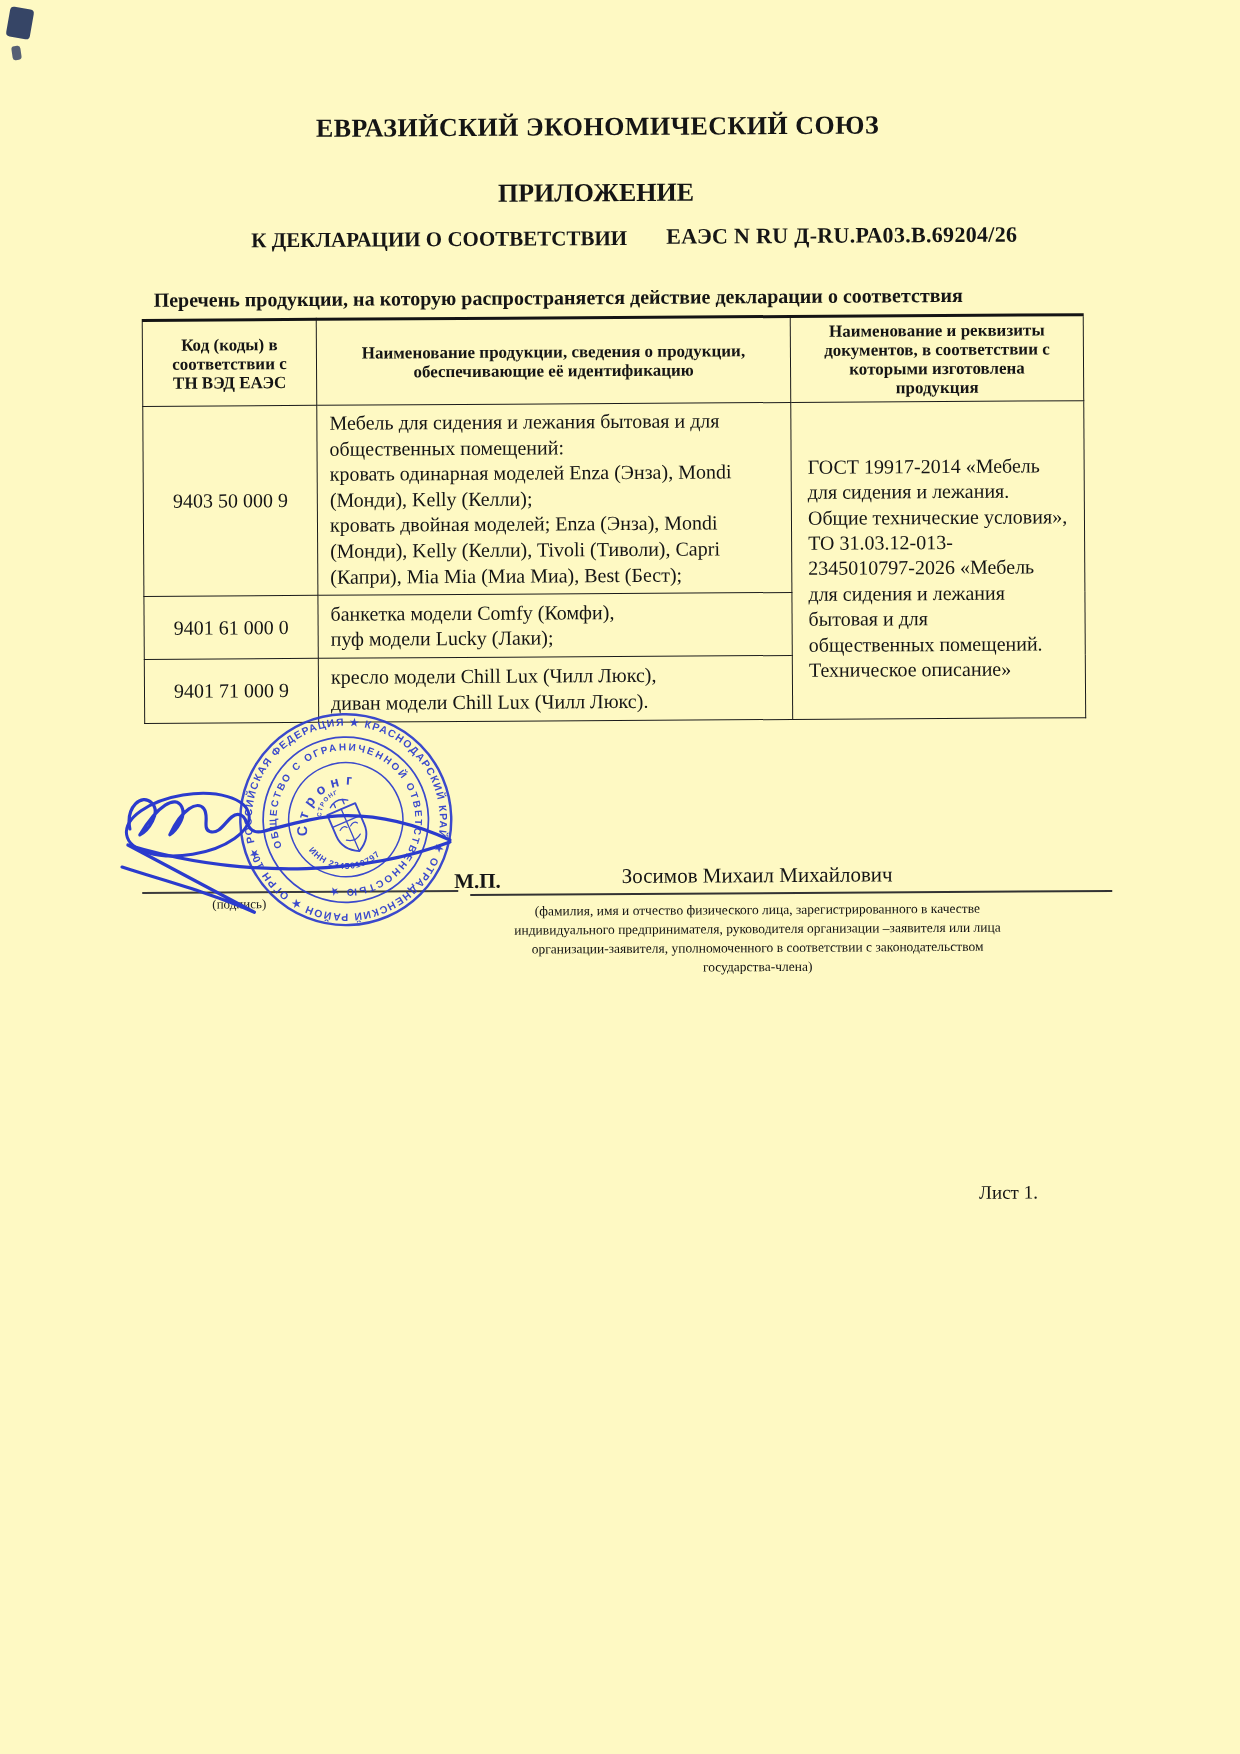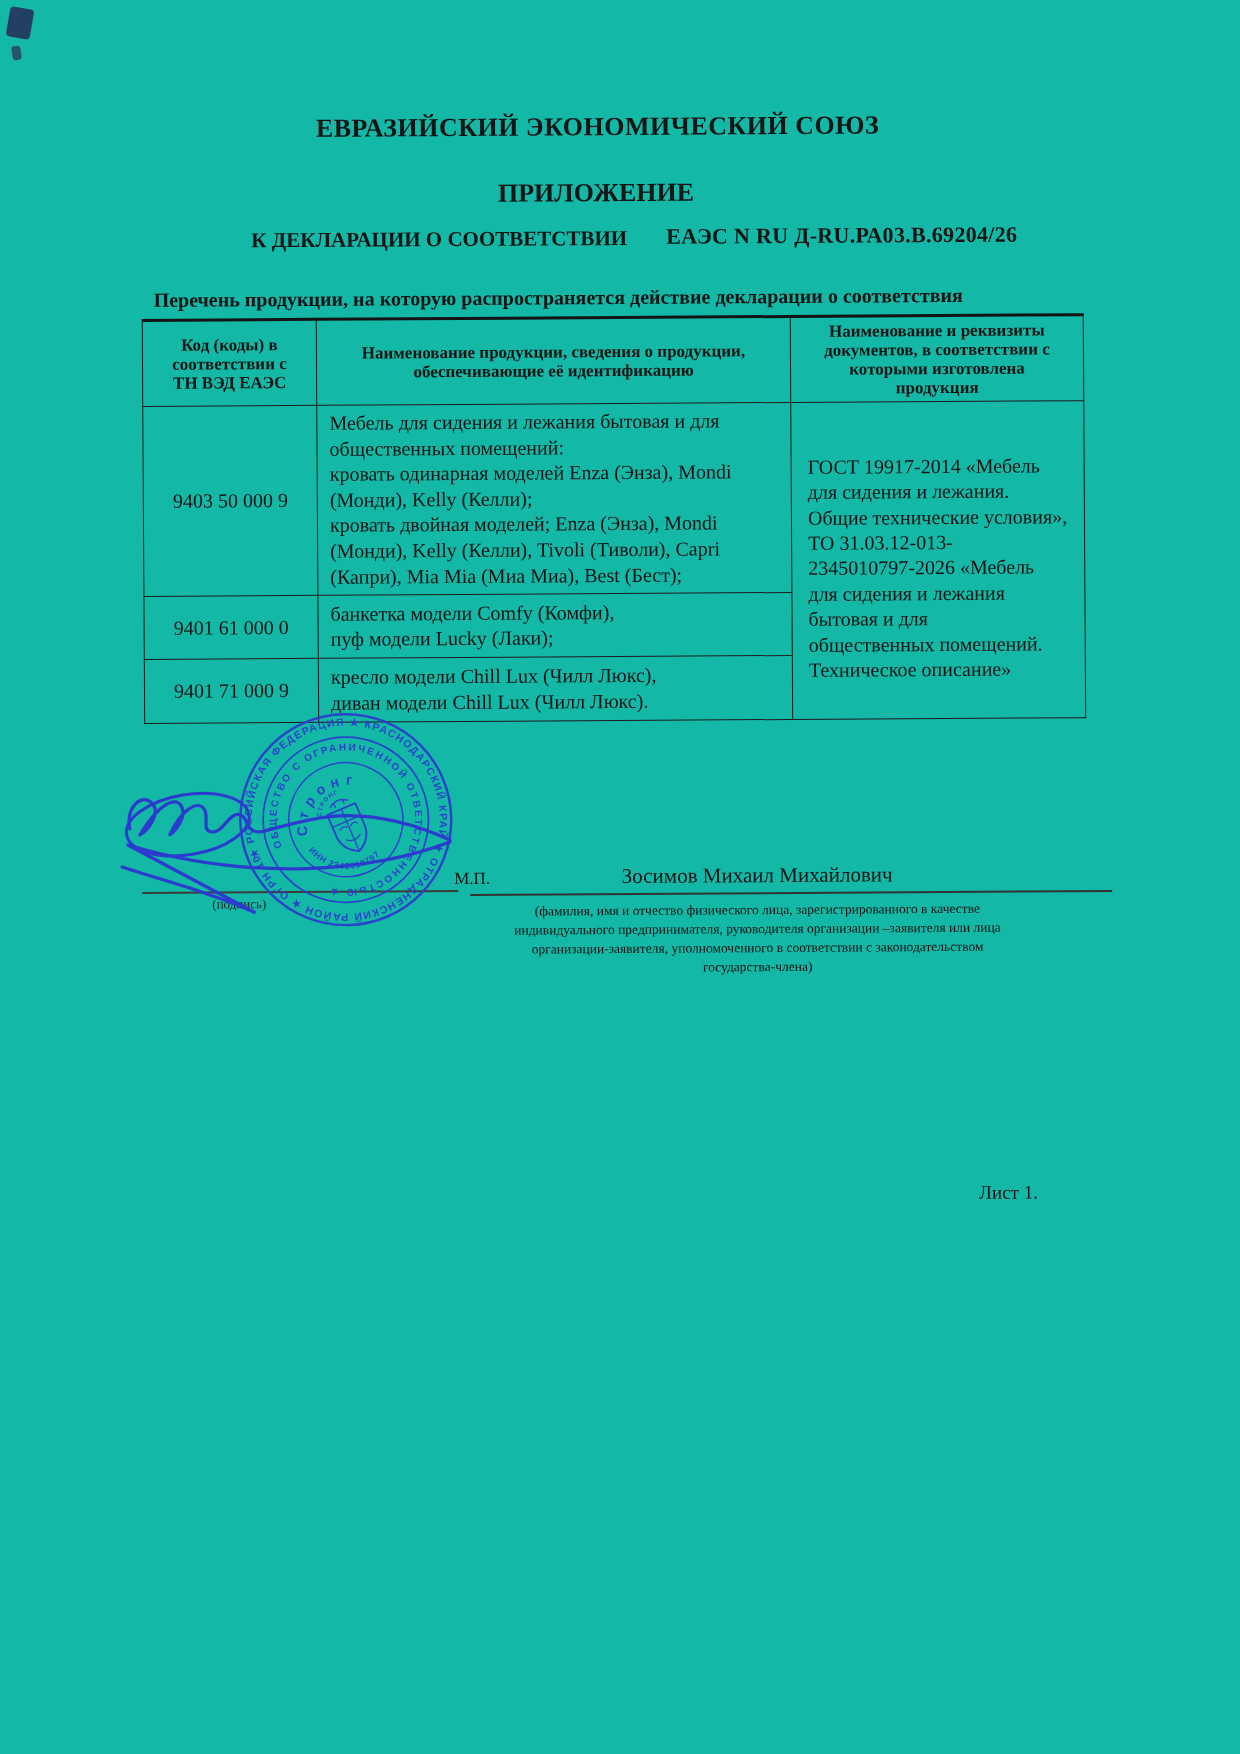--- a/index.html
+++ b/index.html
@@ -1,18 +1,18 @@
 <!DOCTYPE html>
 <html style="--ink: #2b3bcd;"><head>
 <meta charset="utf-8">
 <style>
   html,body{margin:0;padding:0;background:#e8e8e8;}
   .page{
     position:relative;width:1240px;height:1754px;margin:0 auto;
-    background:#14b8a6;overflow:hidden;
+    background:#fef9c3;overflow:hidden;
     font-family:"Liberation Serif", serif;color:#151515;
   }
   .tilt{position:absolute;inset:0;transform:rotate(-0.35deg);transform-origin:50% 30%;}
   .abs{position:absolute;}
   .doc-title{top:112px;left:0;width:1200px;text-align:center;font-size:26px;font-weight:bold;letter-spacing:.5px;}
   .doc-subtitle{top:178px;left:0;width:1196px;text-align:center;font-size:26px;font-weight:bold;}
   .decl-label{top:226px;left:253px;font-size:21px;font-weight:bold;}
   .decl-number{top:224px;left:668px;font-size:22px;font-weight:bold;letter-spacing:.3px;}
   .list-caption{top:286px;left:155px;font-size:20px;font-weight:bold;}
 
@@ -35,21 +35,21 @@
     white-space:pre;vertical-align:top;
   }
   td.cell-docs{
     font-size:20px;line-height:25.4px;padding:26px 10px 10px 16px;
     white-space:pre;vertical-align:top;
   }
   tr.r1{height:180px;} tr.r2{height:63px;} tr.r3{height:64px;}
 
   .sig-line{top:889px;left:140px;width:316px;height:2px;background:#3c3c3c;}
   .sig-caption{top:894px;left:210px;width:120px;text-align:left;font-size:13px;color:#222;}
-  .mp-label{top:868px;left:452px;font-size:17px;}
+  .mp-label{top:868px;left:452px;font-size:21px;font-weight:bold;}
   .holder-name{top:864px;left:455px;width:600px;text-align:center;font-size:21px;}
   .name-line{top:893px;left:468px;width:642px;height:2px;background:#333;}
   .name-caption{top:901px;left:430px;width:650px;text-align:center;font-size:13.5px;line-height:19px;color:#111;}
   .sheet-label{top:1184px;left:975px;font-size:19px;}
 
   .signature-svg{top:742px;left:100px;width:360px;height:175px;}
   .stamp-svg{top:704px;left:230px;width:228px;height:228px;opacity:.92;}
   .stamp-svg text{font-family:"Liberation Sans", sans-serif;fill:var(--ink,#2b3bcd);}
   .ink-stroke{stroke:var(--ink,#2b3bcd);fill:none;stroke-linecap:round;stroke-linejoin:round;}
 

